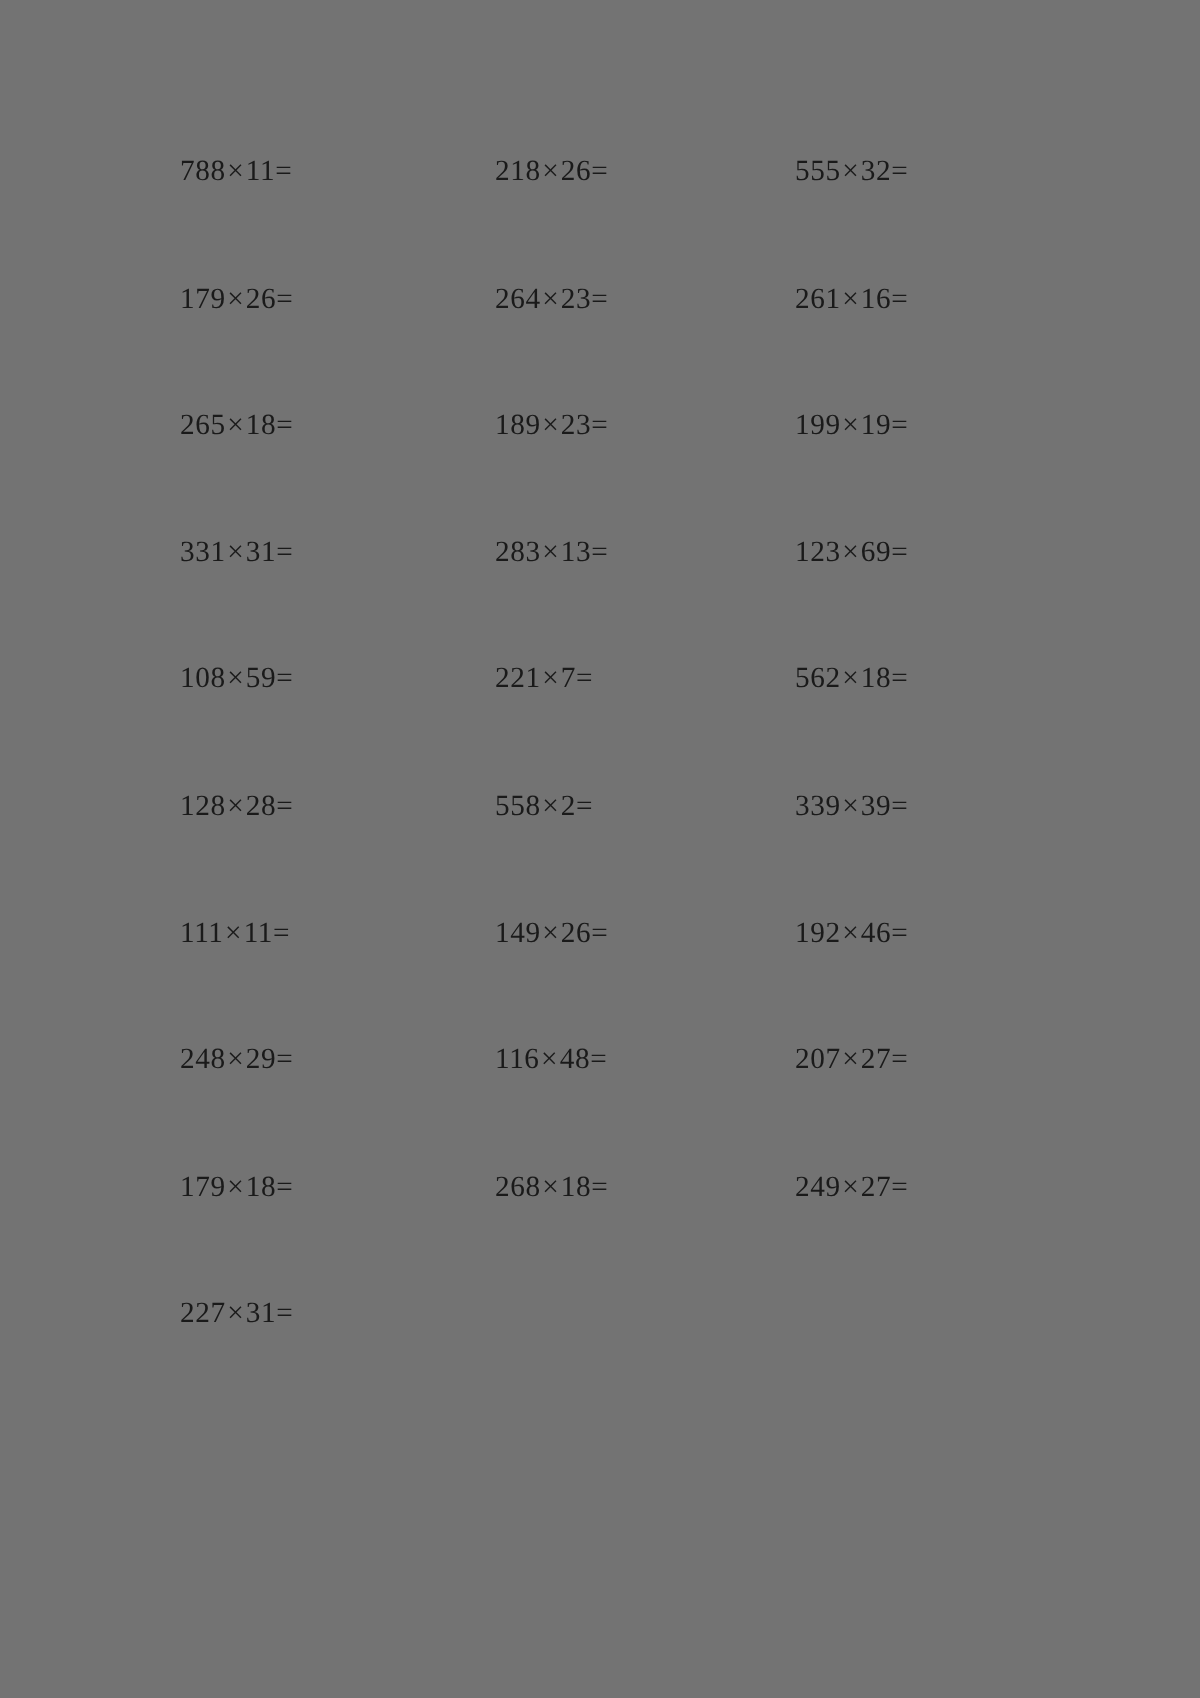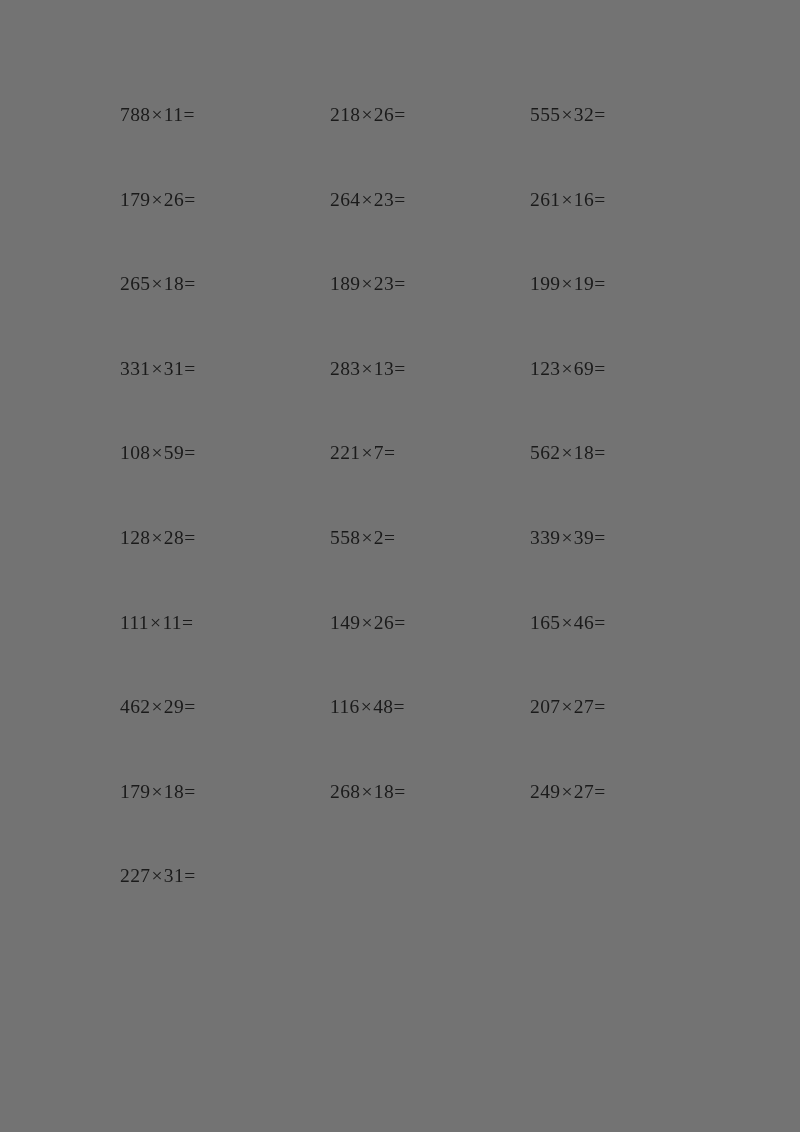--- a/index.html
+++ b/index.html
@@ -69,22 +69,22 @@
       <div class="problem-cell"><span>283</span><span class="op-times">×</span><span>13</span><span>=</span><span class="answer-blank"></span></div>
       <div class="problem-cell"><span>123</span><span class="op-times">×</span><span>69</span><span>=</span><span class="answer-blank"></span></div>
       <div class="problem-cell"><span>108</span><span class="op-times">×</span><span>59</span><span>=</span><span class="answer-blank"></span></div>
       <div class="problem-cell"><span>221</span><span class="op-times">×</span><span>7</span><span>=</span><span class="answer-blank"></span></div>
       <div class="problem-cell"><span>562</span><span class="op-times">×</span><span>18</span><span>=</span><span class="answer-blank"></span></div>
       <div class="problem-cell"><span>128</span><span class="op-times">×</span><span>28</span><span>=</span><span class="answer-blank"></span></div>
       <div class="problem-cell"><span>558</span><span class="op-times">×</span><span>2</span><span>=</span><span class="answer-blank"></span></div>
       <div class="problem-cell"><span>339</span><span class="op-times">×</span><span>39</span><span>=</span><span class="answer-blank"></span></div>
       <div class="problem-cell"><span>111</span><span class="op-times">×</span><span>11</span><span>=</span><span class="answer-blank"></span></div>
       <div class="problem-cell"><span>149</span><span class="op-times">×</span><span>26</span><span>=</span><span class="answer-blank"></span></div>
-      <div class="problem-cell"><span>165</span><span class="op-times">×</span><span>46</span><span>=</span><span class="answer-blank"></span></div>
-      <div class="problem-cell"><span>462</span><span class="op-times">×</span><span>29</span><span>=</span><span class="answer-blank"></span></div>
+      <div class="problem-cell"><span>192</span><span class="op-times">×</span><span>46</span><span>=</span><span class="answer-blank"></span></div>
+      <div class="problem-cell"><span>248</span><span class="op-times">×</span><span>29</span><span>=</span><span class="answer-blank"></span></div>
       <div class="problem-cell"><span>116</span><span class="op-times">×</span><span>48</span><span>=</span><span class="answer-blank"></span></div>
       <div class="problem-cell"><span>207</span><span class="op-times">×</span><span>27</span><span>=</span><span class="answer-blank"></span></div>
       <div class="problem-cell"><span>179</span><span class="op-times">×</span><span>18</span><span>=</span><span class="answer-blank"></span></div>
       <div class="problem-cell"><span>268</span><span class="op-times">×</span><span>18</span><span>=</span><span class="answer-blank"></span></div>
       <div class="problem-cell"><span>249</span><span class="op-times">×</span><span>27</span><span>=</span><span class="answer-blank"></span></div>
       <div class="problem-cell"><span>227</span><span class="op-times">×</span><span>31</span><span>=</span><span class="answer-blank"></span></div>
     </div>
 </div>
 
 </body></html>

